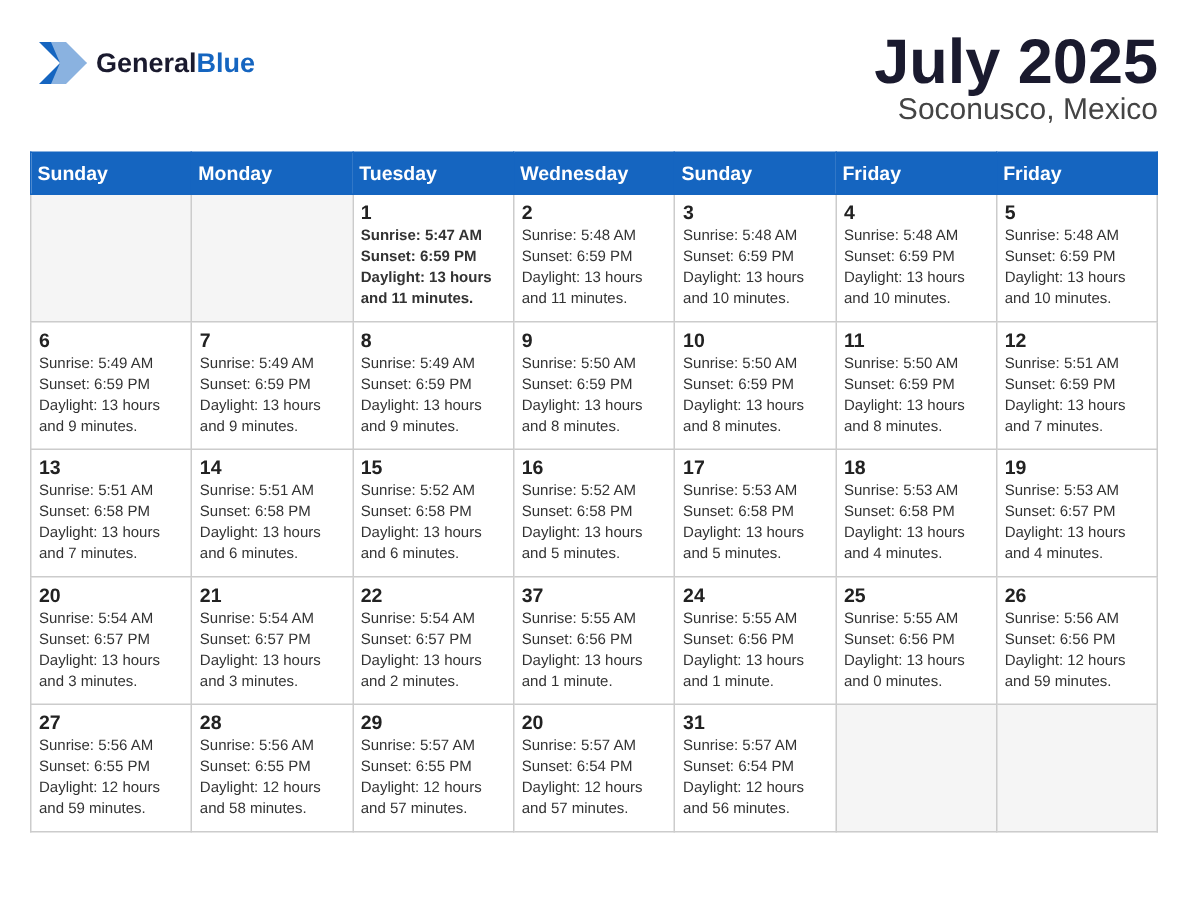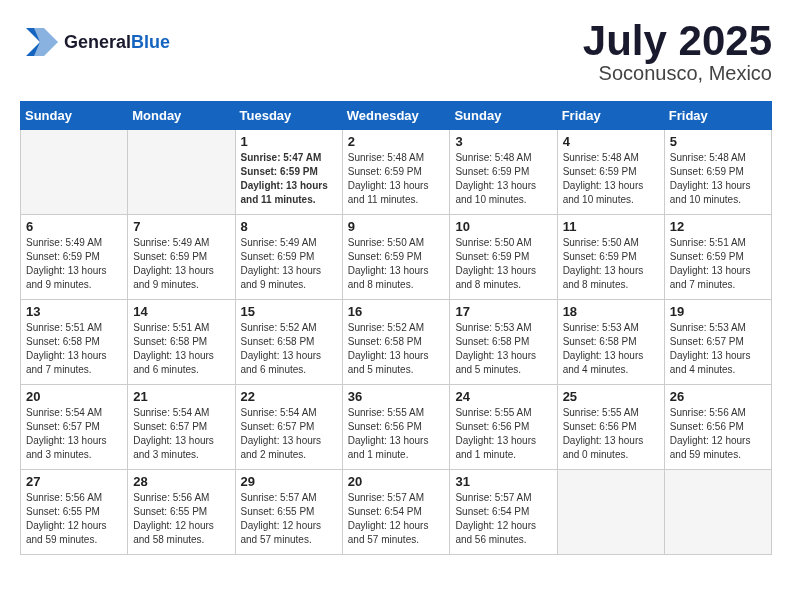--- a/index.html
+++ b/index.html
@@ -245,21 +245,21 @@
 Sunset: 6:57 PM
 Daylight: 13 hours and 3 minutes.</div>
         </td>
         <td>
           <span class="day-num">22</span>
           <div class="day-info" style="white-space: pre-line;">Sunrise: 5:54 AM
 Sunset: 6:57 PM
 Daylight: 13 hours and 2 minutes.</div>
         </td>
         <td>
-          <span class="day-num">36</span>
+          <span class="day-num">37</span>
           <div class="day-info" style="white-space: pre-line;">Sunrise: 5:55 AM
 Sunset: 6:56 PM
 Daylight: 13 hours and 1 minute.</div>
         </td>
         <td>
           <span class="day-num">24</span>
           <div class="day-info" style="white-space: pre-line;">Sunrise: 5:55 AM
 Sunset: 6:56 PM
 Daylight: 13 hours and 1 minute.</div>
         </td>

